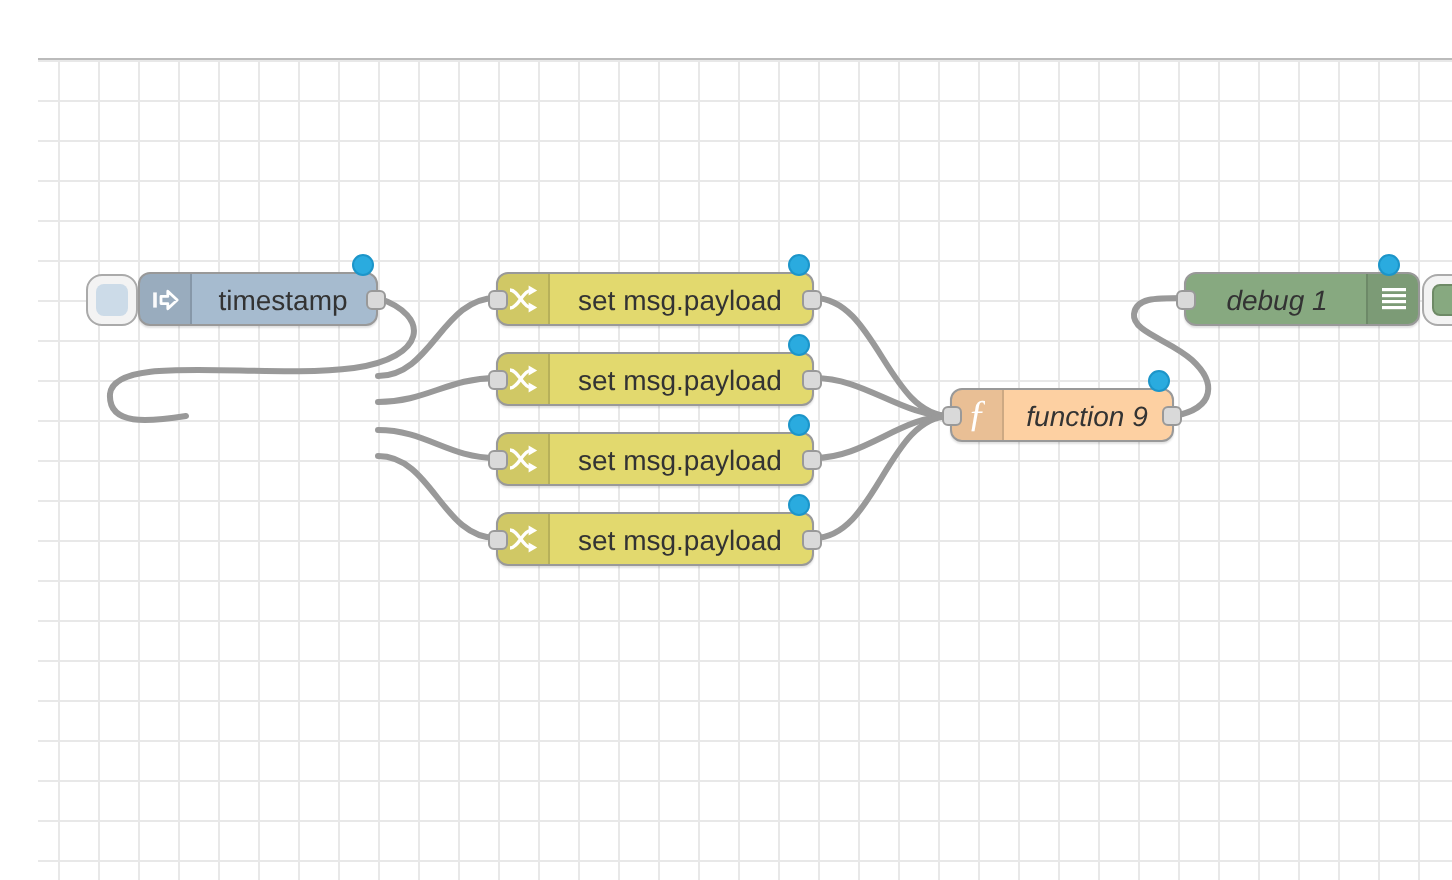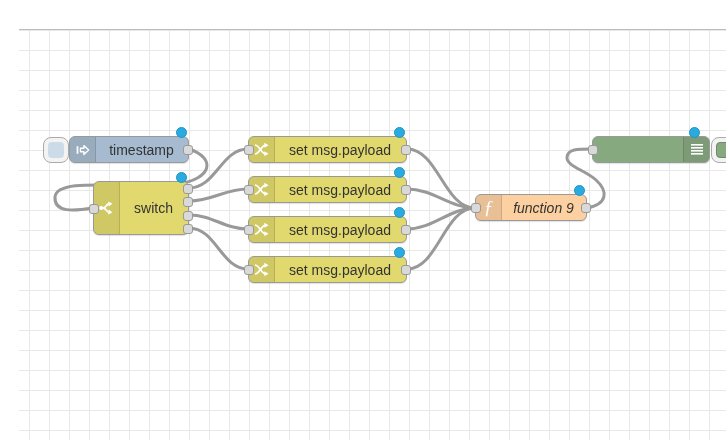--- a/index.html
+++ b/index.html
@@ -68,38 +68,20 @@
       <svg width="16" height="16" viewBox="0 0 16 16">
         <rect x="1.6" y="4.2" width="1.8" height="7.6" fill="#fff" opacity="0.95"></rect>
         <path d="M5.5 6.2 h3.4 V3.6 L13.6 8 L8.9 12.4 V9.8 H5.5 z" fill="none" stroke="#fff" stroke-width="1.4" stroke-linejoin="round"></path>
       </svg>
     </div>
     <div class="node-label">timestamp</div>
     <div class="port out" style="top:8px;"></div>
     <div class="changed-dot"></div>
   </div>
 
-  <div class="node" style="left:74px;top:181px;width:96px;height:54px;background:#e2d96e;">
-    <div class="icon-region">
-      <svg width="18" height="18" viewBox="0 0 18 18">
-        <circle cx="3.2" cy="9" r="2" fill="#fff"></circle>
-        <path d="M5 9 C8 9 8 5.6 10.6 5" stroke="#fff" stroke-width="1.8" fill="none"></path>
-        <path d="M5 9 C8 9 8 12.4 10.6 13" stroke="#fff" stroke-width="1.8" fill="none"></path>
-        <path d="M10 2.6 L14.4 4.4 L10.8 7.4 z" fill="#fff"></path>
-        <path d="M10 15.4 L14.4 13.6 L10.8 10.6 z" fill="#fff"></path>
-      </svg>
-    </div>
-    <div class="node-label">switch</div>
-    <div class="port in" style="top:22px;"></div>
-    <div class="port out" style="top:2px;"></div>
-    <div class="port out" style="top:15px;"></div>
-    <div class="port out" style="top:29px;"></div>
-    <div class="port out" style="top:42px;"></div>
-    <div class="changed-dot"></div>
-  </div>
 
   <div class="node" style="left:229px;top:136px;width:159px;height:27px;background:#e2d96e;">
     <div class="icon-region">
       <svg width="17" height="17" viewBox="0 0 17 17">
         <path d="M2 13 C6 13 8.5 4.5 12 4.3" stroke="#fff" stroke-width="1.7" fill="none"></path>
         <path d="M2 4 C6 4 8.5 12.5 12 12.7" stroke="#fff" stroke-width="1.7" fill="none"></path>
         <path d="M11.3 1.8 L15.6 4.3 L11.3 6.8 z" fill="#fff"></path>
         <path d="M11.3 10.2 L15.6 12.7 L11.3 15.2 z" fill="#fff"></path>
       </svg>
     </div>
@@ -166,19 +148,20 @@
 
   <div class="node" style="left:573px;top:136px;width:118px;height:27px;background:#87a980;">
     <div class="icon-region right">
       <svg width="14" height="16" viewBox="0 0 14 16">
         <rect x="1" y="2" width="12" height="1.6" fill="#fff"></rect>
         <rect x="1" y="5" width="12" height="1.6" fill="#fff"></rect>
         <rect x="1" y="8" width="12" height="1.6" fill="#fff"></rect>
         <rect x="1" y="11" width="12" height="1.6" fill="#fff"></rect>
       </svg>
     </div>
+    <div class="node-label left-side italic">debug 1</div>
     <div class="port in" style="top:8px;"></div>
     <div class="side-button" style="right:-28px;top:0;left:auto;">
       <div class="inner" style="background:#87a980;border:1px solid #6e8a66;"></div>
     </div>
     <div class="changed-dot" style="right:9px;"></div>
   </div>
 </div>
 
 </body></html>

